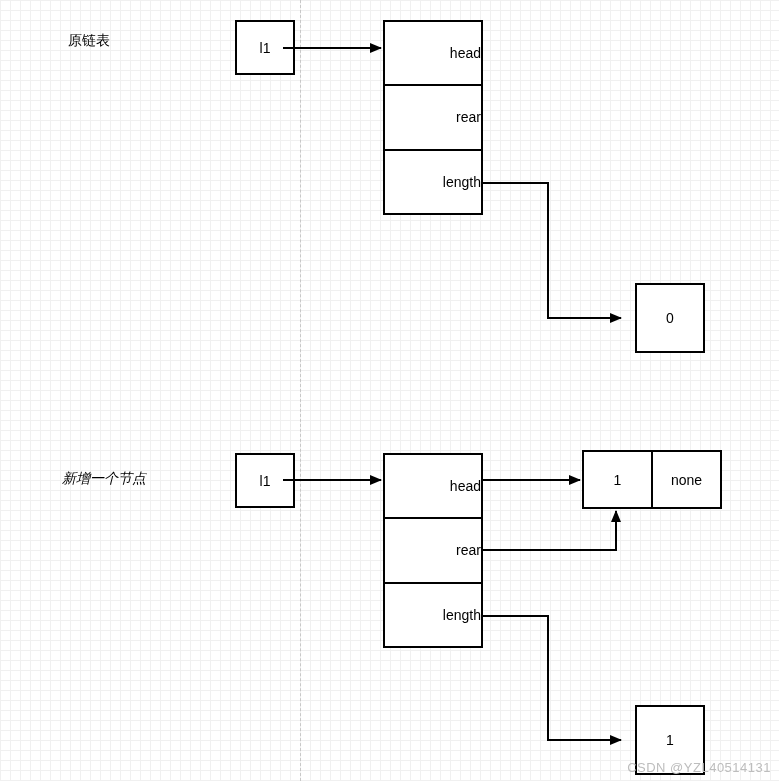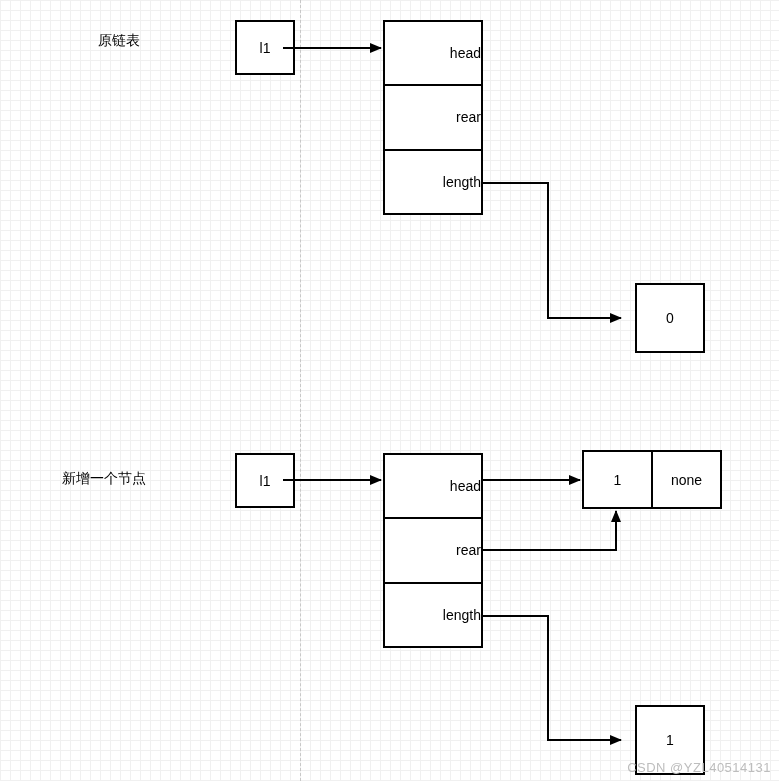--- a/index.html
+++ b/index.html
@@ -95,21 +95,21 @@
     margin-top: 8px;
   }
 </style>
 </head>
 <body>
 
 <div class="canvas">
 
   <div class="dashed-v" style="left:300px;"></div>
 
-  <div class="label" style="left:98px; top:32px;">原链表</div>
+  <div class="label" style="left:68px; top:32px;">原链表</div>
 
   <div class="box" style="left:223px; top:20px; width:60px; height:55px;">
     <span>l1</span>
   </div>
 
   <div class="struct" style="left:383px; top:20px; width:100px; height:195px;">
     <div class="cell">
         <span>head</span>
       </div>
     <div class="cell">
@@ -117,21 +117,21 @@
       </div>
     <div class="cell">
         <span>length</span>
       </div>
   </div>
 
   <div class="box" style="left:623px; top:283px; width:70px; height:70px;">
     <span>0</span>
   </div>
 
-  <div class="label" style="left:62px; top:470px;">新增一个节点</div>
+  <div class="label" style="left:62px; top:470px;font-style:italic;">新增一个节点</div>
 
   <div class="box" style="left:223px; top:453px; width:60px; height:55px;">
     <span>l1</span>
   </div>
 
   <div class="struct" style="left:383px; top:453px; width:100px; height:195px;">
     <div class="cell">
         <span>head</span>
       </div>
     <div class="cell">

